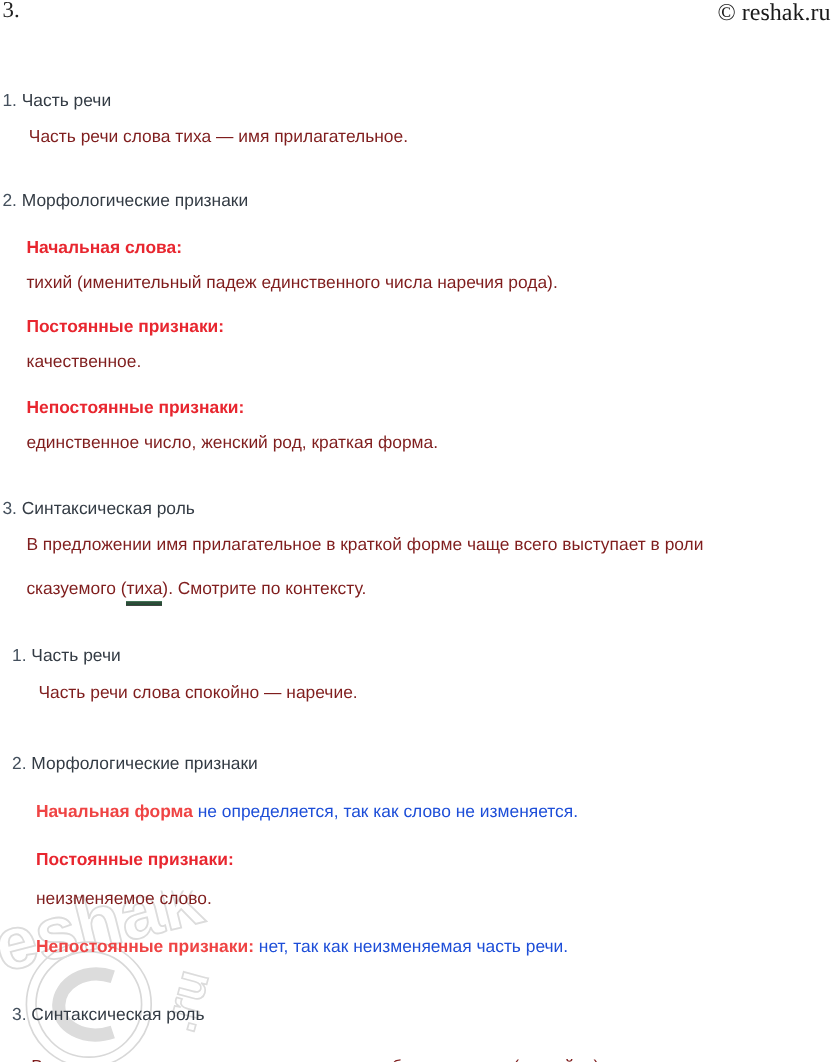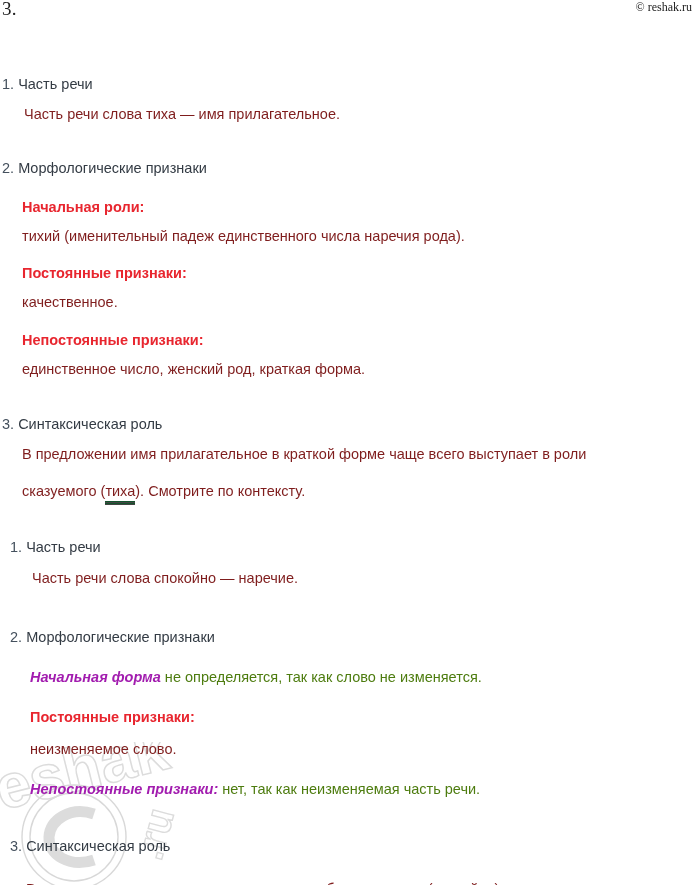--- a/index.html
+++ b/index.html
@@ -28,21 +28,21 @@
     font-family: "Liberation Serif", serif;
     font-size: 19px;
     color: #222222;
     letter-spacing: 0.2px;
   }
   .copyright {
     position: absolute;
     right: 4px;
     top: 0px;
     font-family: "Liberation Serif", serif;
-    font-size: 12px;
+    font-size: 20px;
     color: #1a1a1a;
     white-space: nowrap;
   }
 
   
   .watermark {
     position: absolute;
     left: -14px;
     top: 742px;
     width: 330px;
@@ -75,25 +75,24 @@
     color: #333b44;
   }
 
   .detail-row {
     font-size: 14.5px;
     color: #3f474f;
     line-height: 1.3;
     white-space: nowrap;
   }
   .detail-row .red-label {
-    color: #a21caf;
+    color: #ef4444;
     font-weight: bold;
-    font-style: italic;
-  }
-  .detail-row .plain { color: #4d7c0f; }
+  }
+  .detail-row .plain { color: #1d4ed8; }
 
   .body-line {
     font-size: 14.5px;
     color: #7f1d1d;
     line-height: 1.3;
     white-space: nowrap;
   }
 
   
   .ul-predicate {
@@ -158,21 +157,21 @@
       <span class="ttl">Часть речи</span>
     </div>
 
     <div class="body-line abs" style="left:24px; top:81px;">Часть речи слова тиха — имя прилагательное.</div>
 
     <div class="section-heading abs" style="left:2px; top:135px;">
       <span class="num">2.</span>
       <span class="ttl">Морфологические признаки</span>
     </div>
 
-    <div class="detail-row abs" style="left: 22px; top: 174px; color: rgb(232, 38, 47); font-weight: bold;">Начальная роли:</div>
+    <div class="detail-row abs" style="left: 22px; top: 174px; color: rgb(232, 38, 47); font-weight: bold;">Начальная слова:</div>
     <div class="body-line abs" style="left:22px; top:203px;">тихий (именительный падеж единственного числа наречия рода).</div>
 
     <div class="detail-row abs" style="left: 22px; top: 240px; color: rgb(232, 38, 47); font-weight: bold;">Постоянные признаки:</div>
     <div class="body-line abs" style="left:22px; top:269px;">качественное.</div>
 
     <div class="detail-row abs" style="left: 22px; top: 307px; color: rgb(232, 38, 47); font-weight: bold;">Непостоянные признаки:</div>
     <div class="body-line abs" style="left:22px; top:336px;">единственное число, женский род, краткая форма.</div>
 
     <div class="section-heading abs" style="left:2px; top:391px;">
       <span class="num">3.</span>

